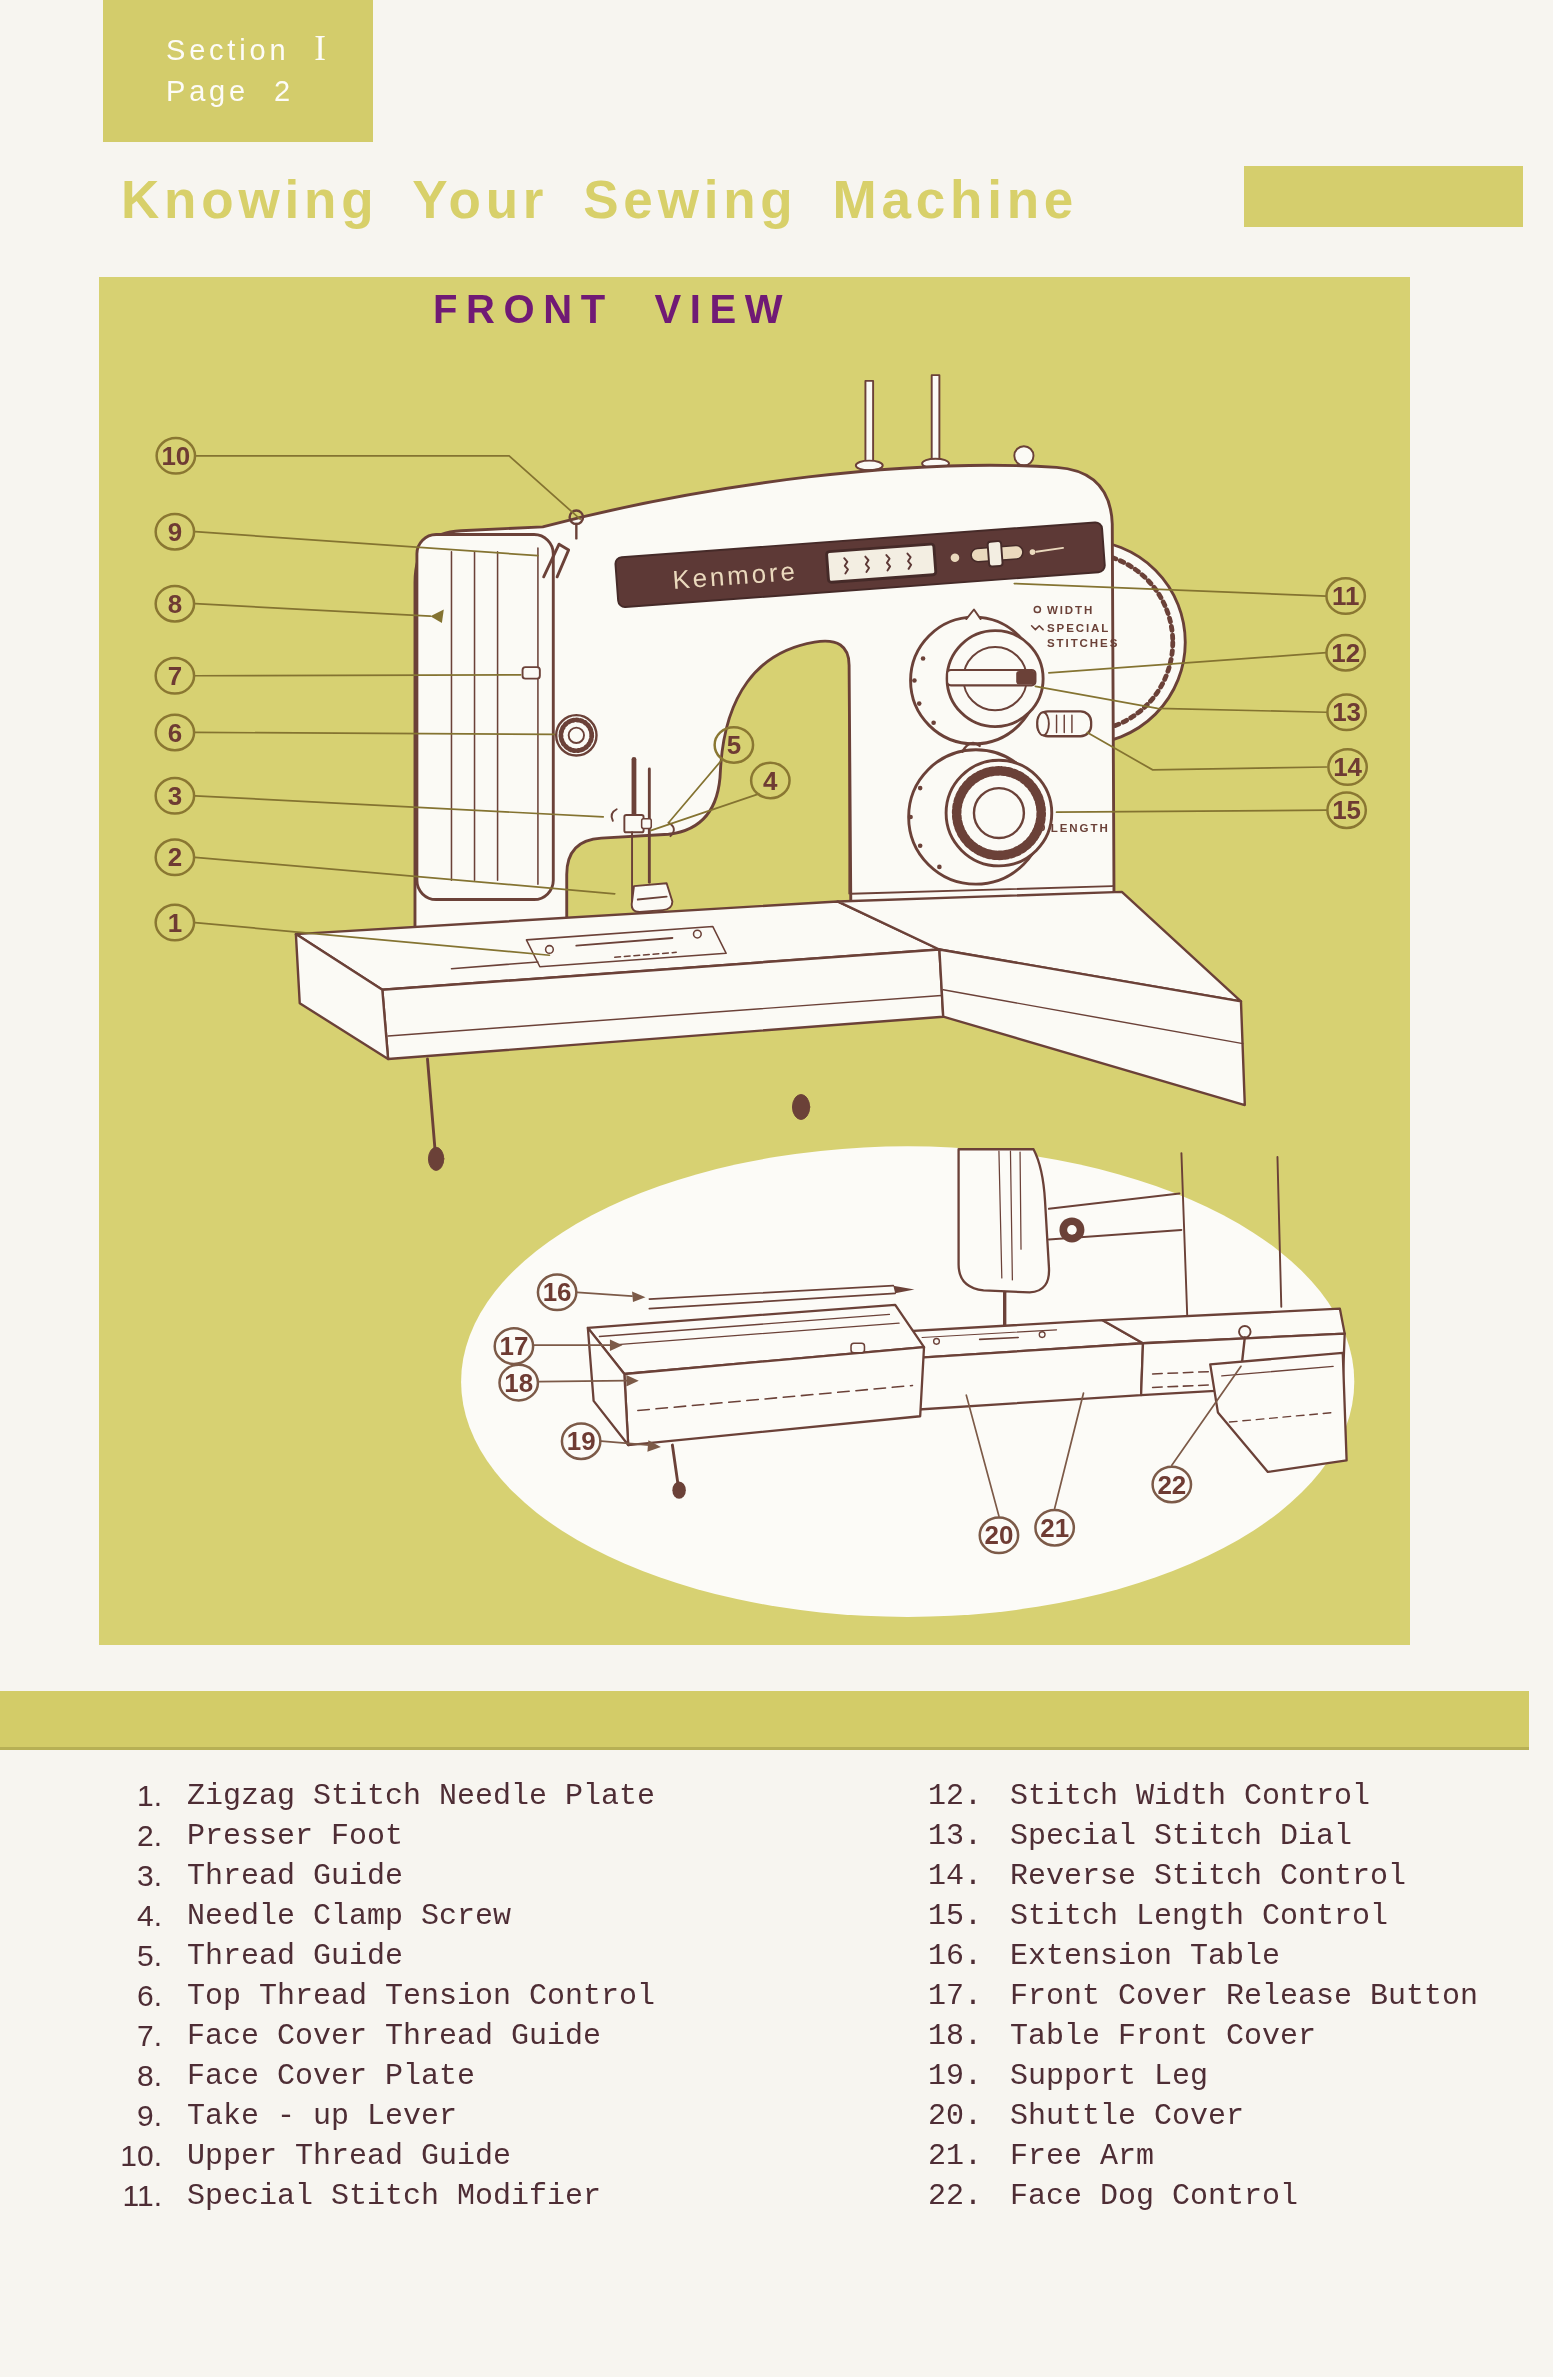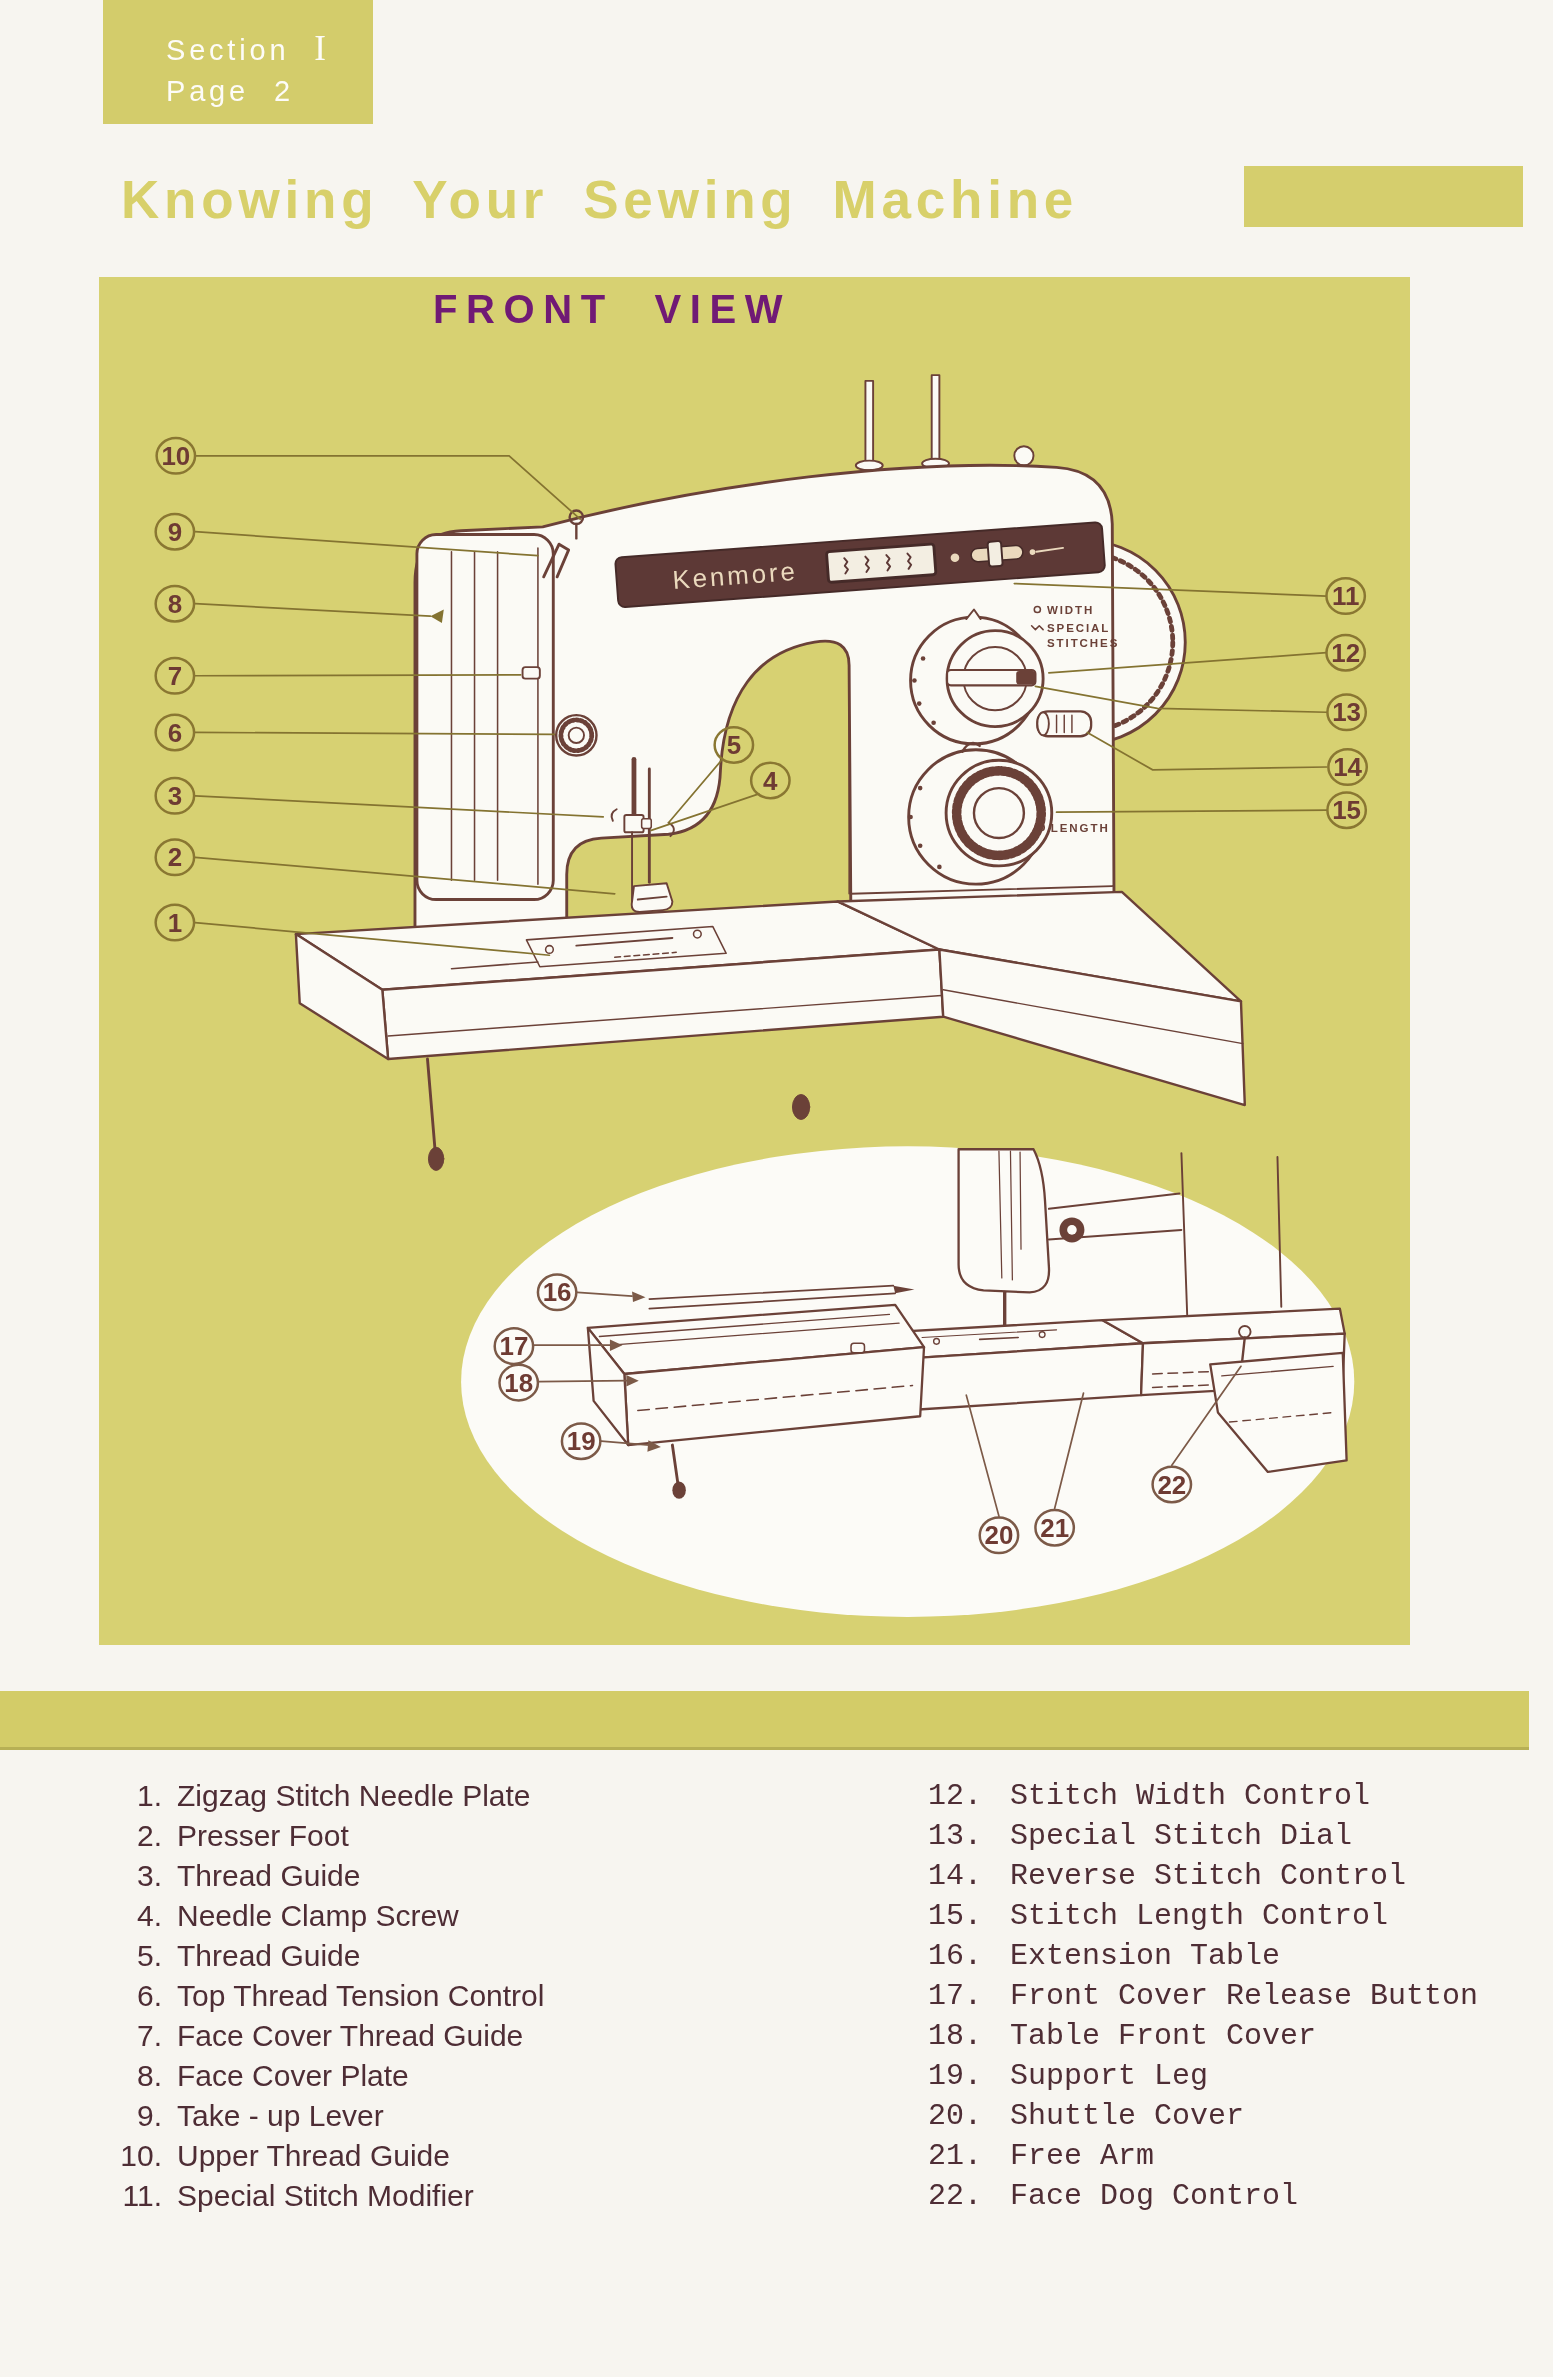--- a/index.html
+++ b/index.html
@@ -1,19 +1,19 @@
 <!DOCTYPE html>
 <html><head>
 <meta charset="utf-8">
 <style>
   html,body{margin:0;padding:0;background:#e8e6e0;}
   .page{position:relative;width:1553px;height:2378px;background:#f7f5f0;overflow:hidden;
         font-family:"Liberation Sans",sans-serif;}
   
-  .section-box{position:absolute;left:103px;top:0;width:270px;height:124px;background:#d3cc6b;
+  .section-box{position:absolute;left:103px;top:0;width:270px;height:142px;background:#d3cc6b;
                color:#fdfcf8;padding-top:27px;box-sizing:border-box;}
   .section-row{margin:1.9px 0 5.8px 63px;font-size:29px;letter-spacing:3.8px;display:flex;align-items:baseline;gap:25px;}
   .roman{font-family:"Liberation Serif",serif;font-size:35px;letter-spacing:0;}
   .page-title{position:absolute;left:113px;top:161px;margin:8px;font-size:53px;font-weight:bold;
               color:#d8d06a;letter-spacing:4.8px;word-spacing:15.4px;white-space:nowrap;}
   .title-bar{position:absolute;left:1244px;top:166px;width:279px;height:61px;background:#d5ce6d;}
   
   .diagram{position:absolute;left:99px;top:277px;width:1311px;height:1368px;background:#d7d172;}
   .front-view{position:absolute;left:334px;top:9.6px;font-size:40px;font-weight:bold;color:#701a75;
               letter-spacing:8.6px;word-spacing:21px;}
@@ -23,21 +23,21 @@
   .brand{font-size:27px;fill:#ead9bd;letter-spacing:3px;}
   
   .divider{position:absolute;left:0;top:1691px;width:1529px;height:56px;background:#d3cc68;
            border-bottom:3.8px solid #b7b055;}
   
   .parts{position:absolute;top:1776px;color:#4e2d35;font-size:30px;}
   .parts .row{display:flex;height:40px;line-height:40px;align-items:center;}
   .parts .num{display:inline-block;text-align:right;flex:none;}
   #parts-left{left:106px;}
   #parts-left .num{width:56px;}
-  #parts-left .label{margin-left:15px;}
+  #parts-left .label{margin-left:25px;font-family:Liberation Mono, monospace;}
   #parts-right{left:921px;font-family:Liberation Mono, monospace;}
   #parts-right .num{width:61px;}
   #parts-right .label{margin-left:28px;}
   .label{white-space:nowrap;}
 </style>
 </head>
 <body>
 
 <div class="page">
 

